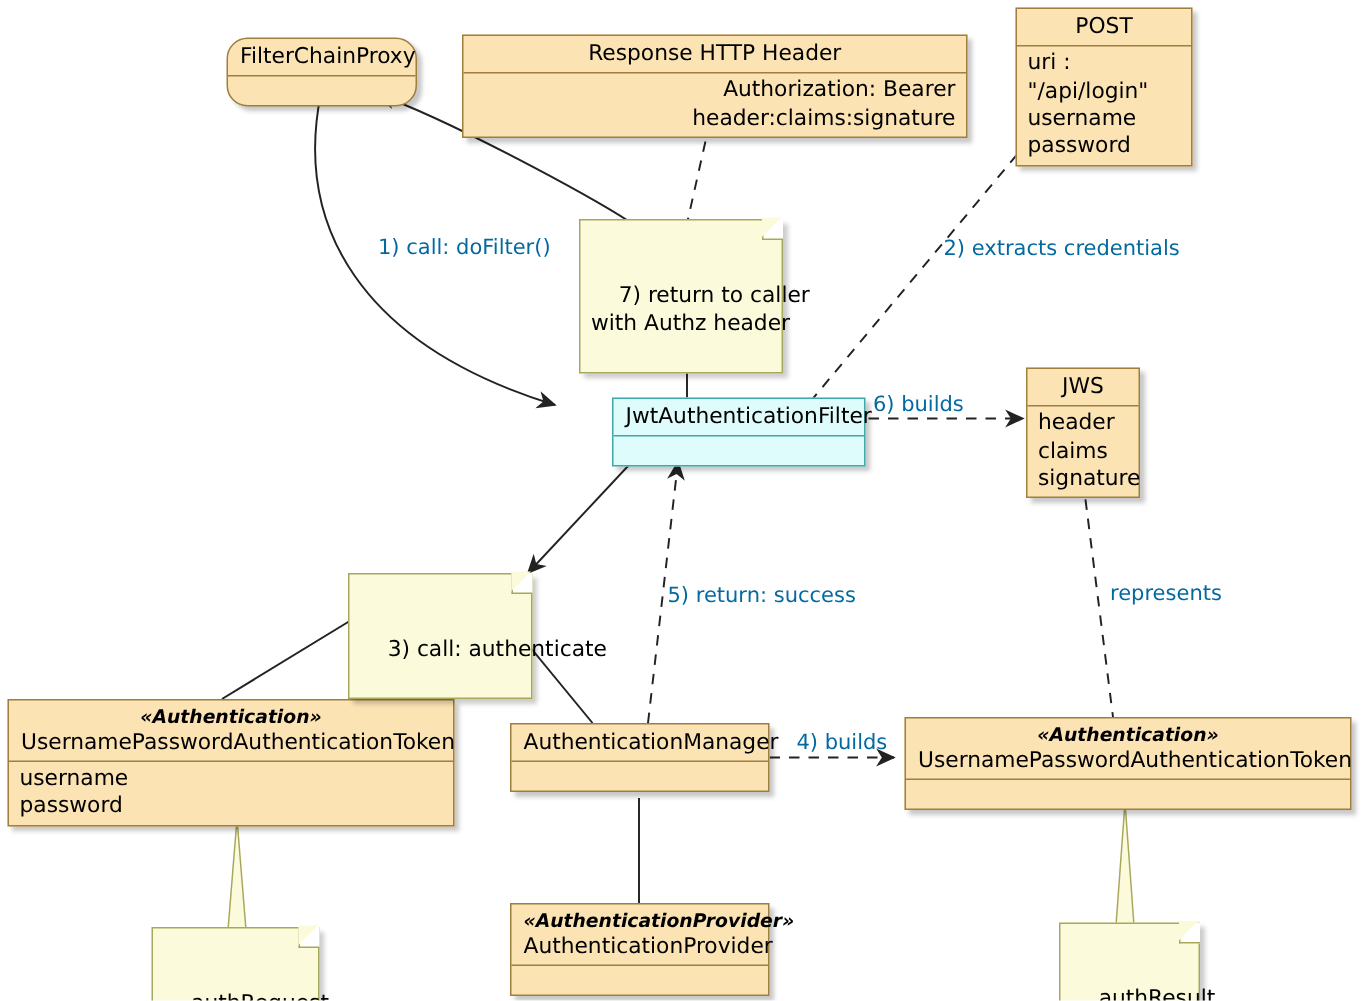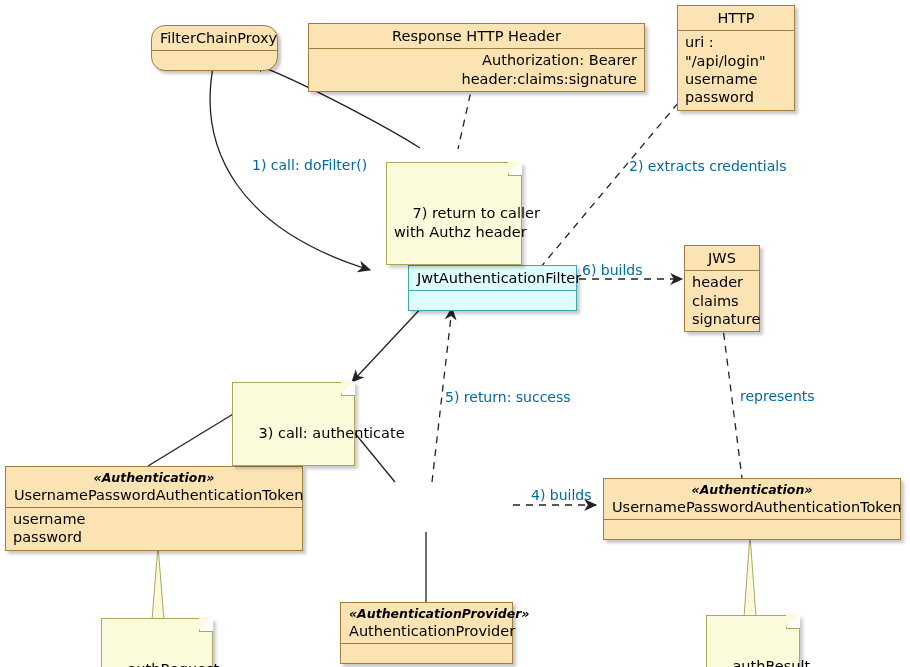--- a/index.html
+++ b/index.html
@@ -84,21 +84,21 @@
     <div class="body empty"></div>
   </div>
 
   <div class="cls" style="left:308px;top:23px;width:337px;">
     <div class="hdr">Response HTTP Header</div>
     <div class="sep"></div>
     <div class="body" style="text-align:right;">Authorization: Bearer header:claims:signature</div>
   </div>
 
   <div class="cls" style="left:677px;top:5px;width:118px;">
-    <div class="hdr">HTTP</div>
+    <div class="hdr">POST</div>
     <div class="sep"></div>
     <div class="body">
       <div>uri : "/api/login"</div>
       <div>username</div>
       <div>password</div>
     </div>
   </div>
 
   <div class="cls hl" style="left:371px;top:265px;width:169px;margin-left:37px;">
     <div class="hdr">JwtAuthenticationFilter</div>
@@ -121,40 +121,45 @@
       <span class="stereo">«Authentication»</span>
       <span>UsernamePasswordAuthenticationToken</span>
     </div>
     <div class="sep"></div>
     <div class="body">
       <div>username</div>
       <div>password</div>
     </div>
   </div>
 
+  <div class="cls" style="left:340px;top:482px;width:173px;">
+    <div class="hdr">AuthenticationManager</div>
+    <div class="sep"></div>
+    <div class="body empty"></div>
+  </div>
 
   <div class="cls" style="left:603px;top:478px;width:298px;">
     <div class="hdr">
       <span class="stereo">«Authentication»</span>
       <span>UsernamePasswordAuthenticationToken</span>
     </div>
     <div class="sep"></div>
     <div class="body empty"></div>
   </div>
 
   <div class="cls" style="left:340px;top:602px;width:173px;">
     <div class="hdr">
       <span class="stereo">«AuthenticationProvider»</span>
       <span>AuthenticationProvider</span>
     </div>
     <div class="sep"></div>
     <div class="body empty"></div>
   </div>
 
-  <div class="note" style="left:386px;top:162px;width:136px;">
+  <div class="note" style="left:386px;top:146px;width:136px;">
     <span class="fold"></span>
     <span>7) return to caller
 with Authz header</span>
   </div>
 
   <div class="note" style="left:232px;top:382px;width:123px;">
     <span class="fold"></span>
     <span>3) call: authenticate</span>
   </div>
 

